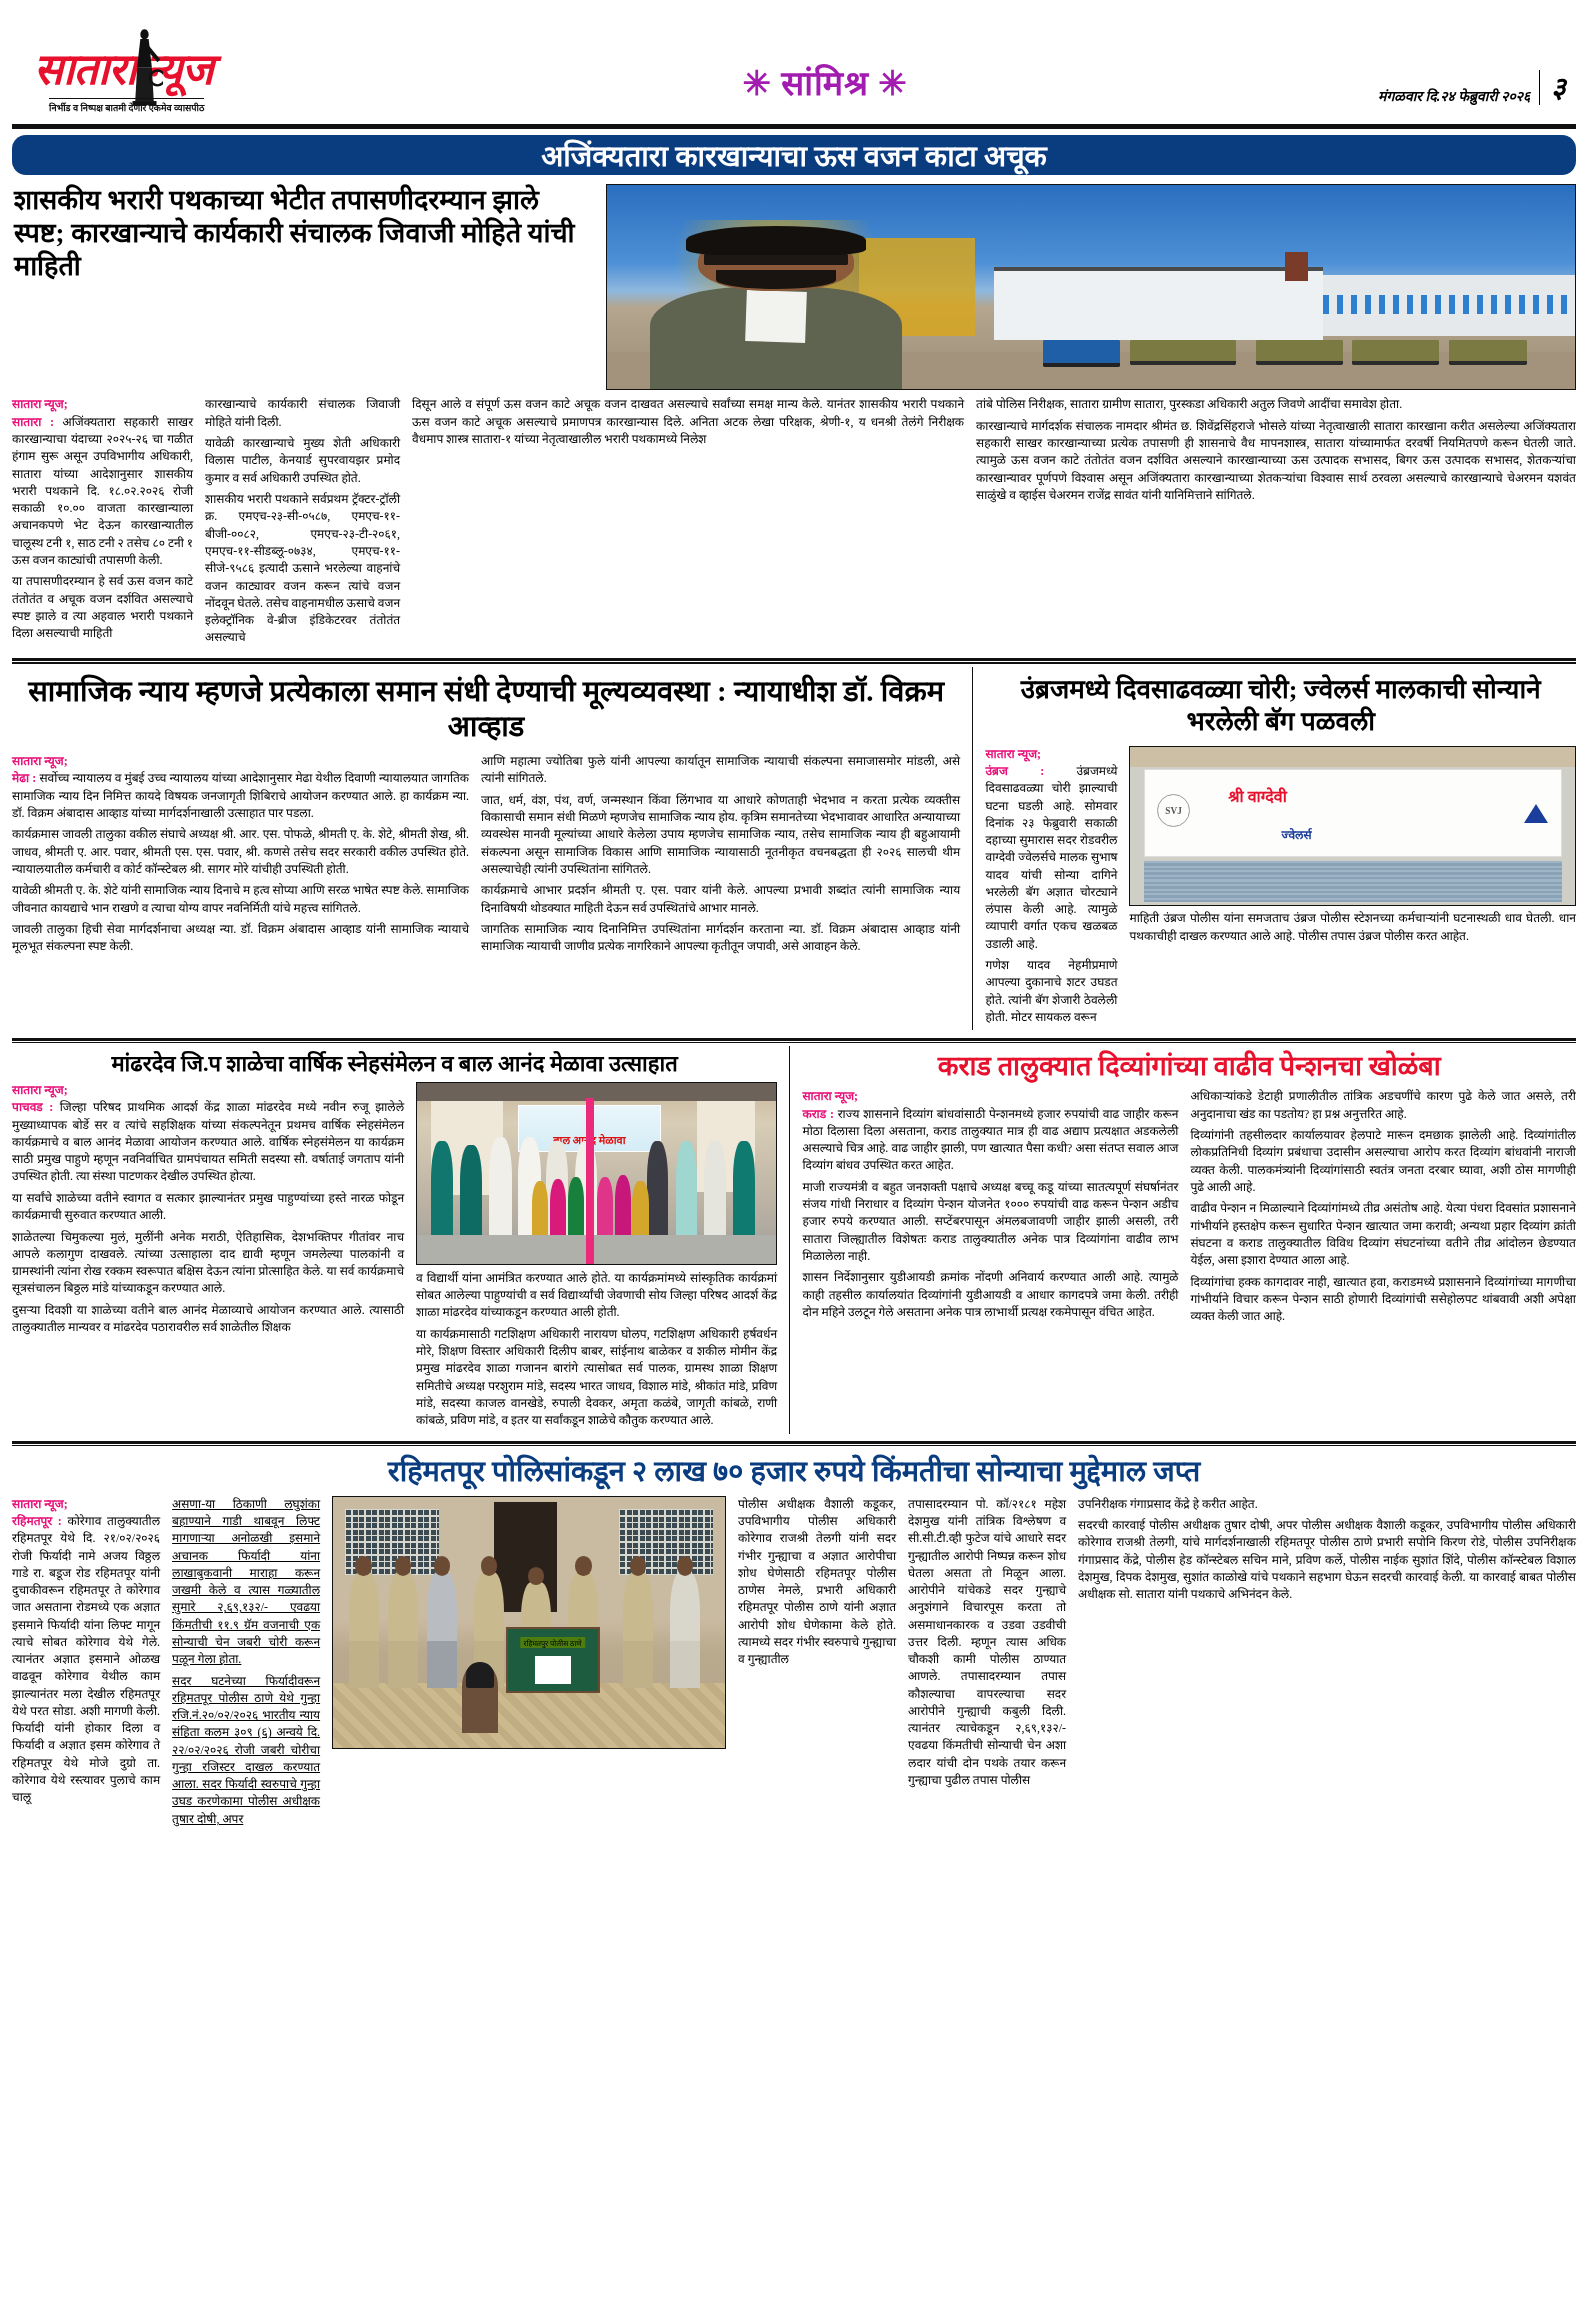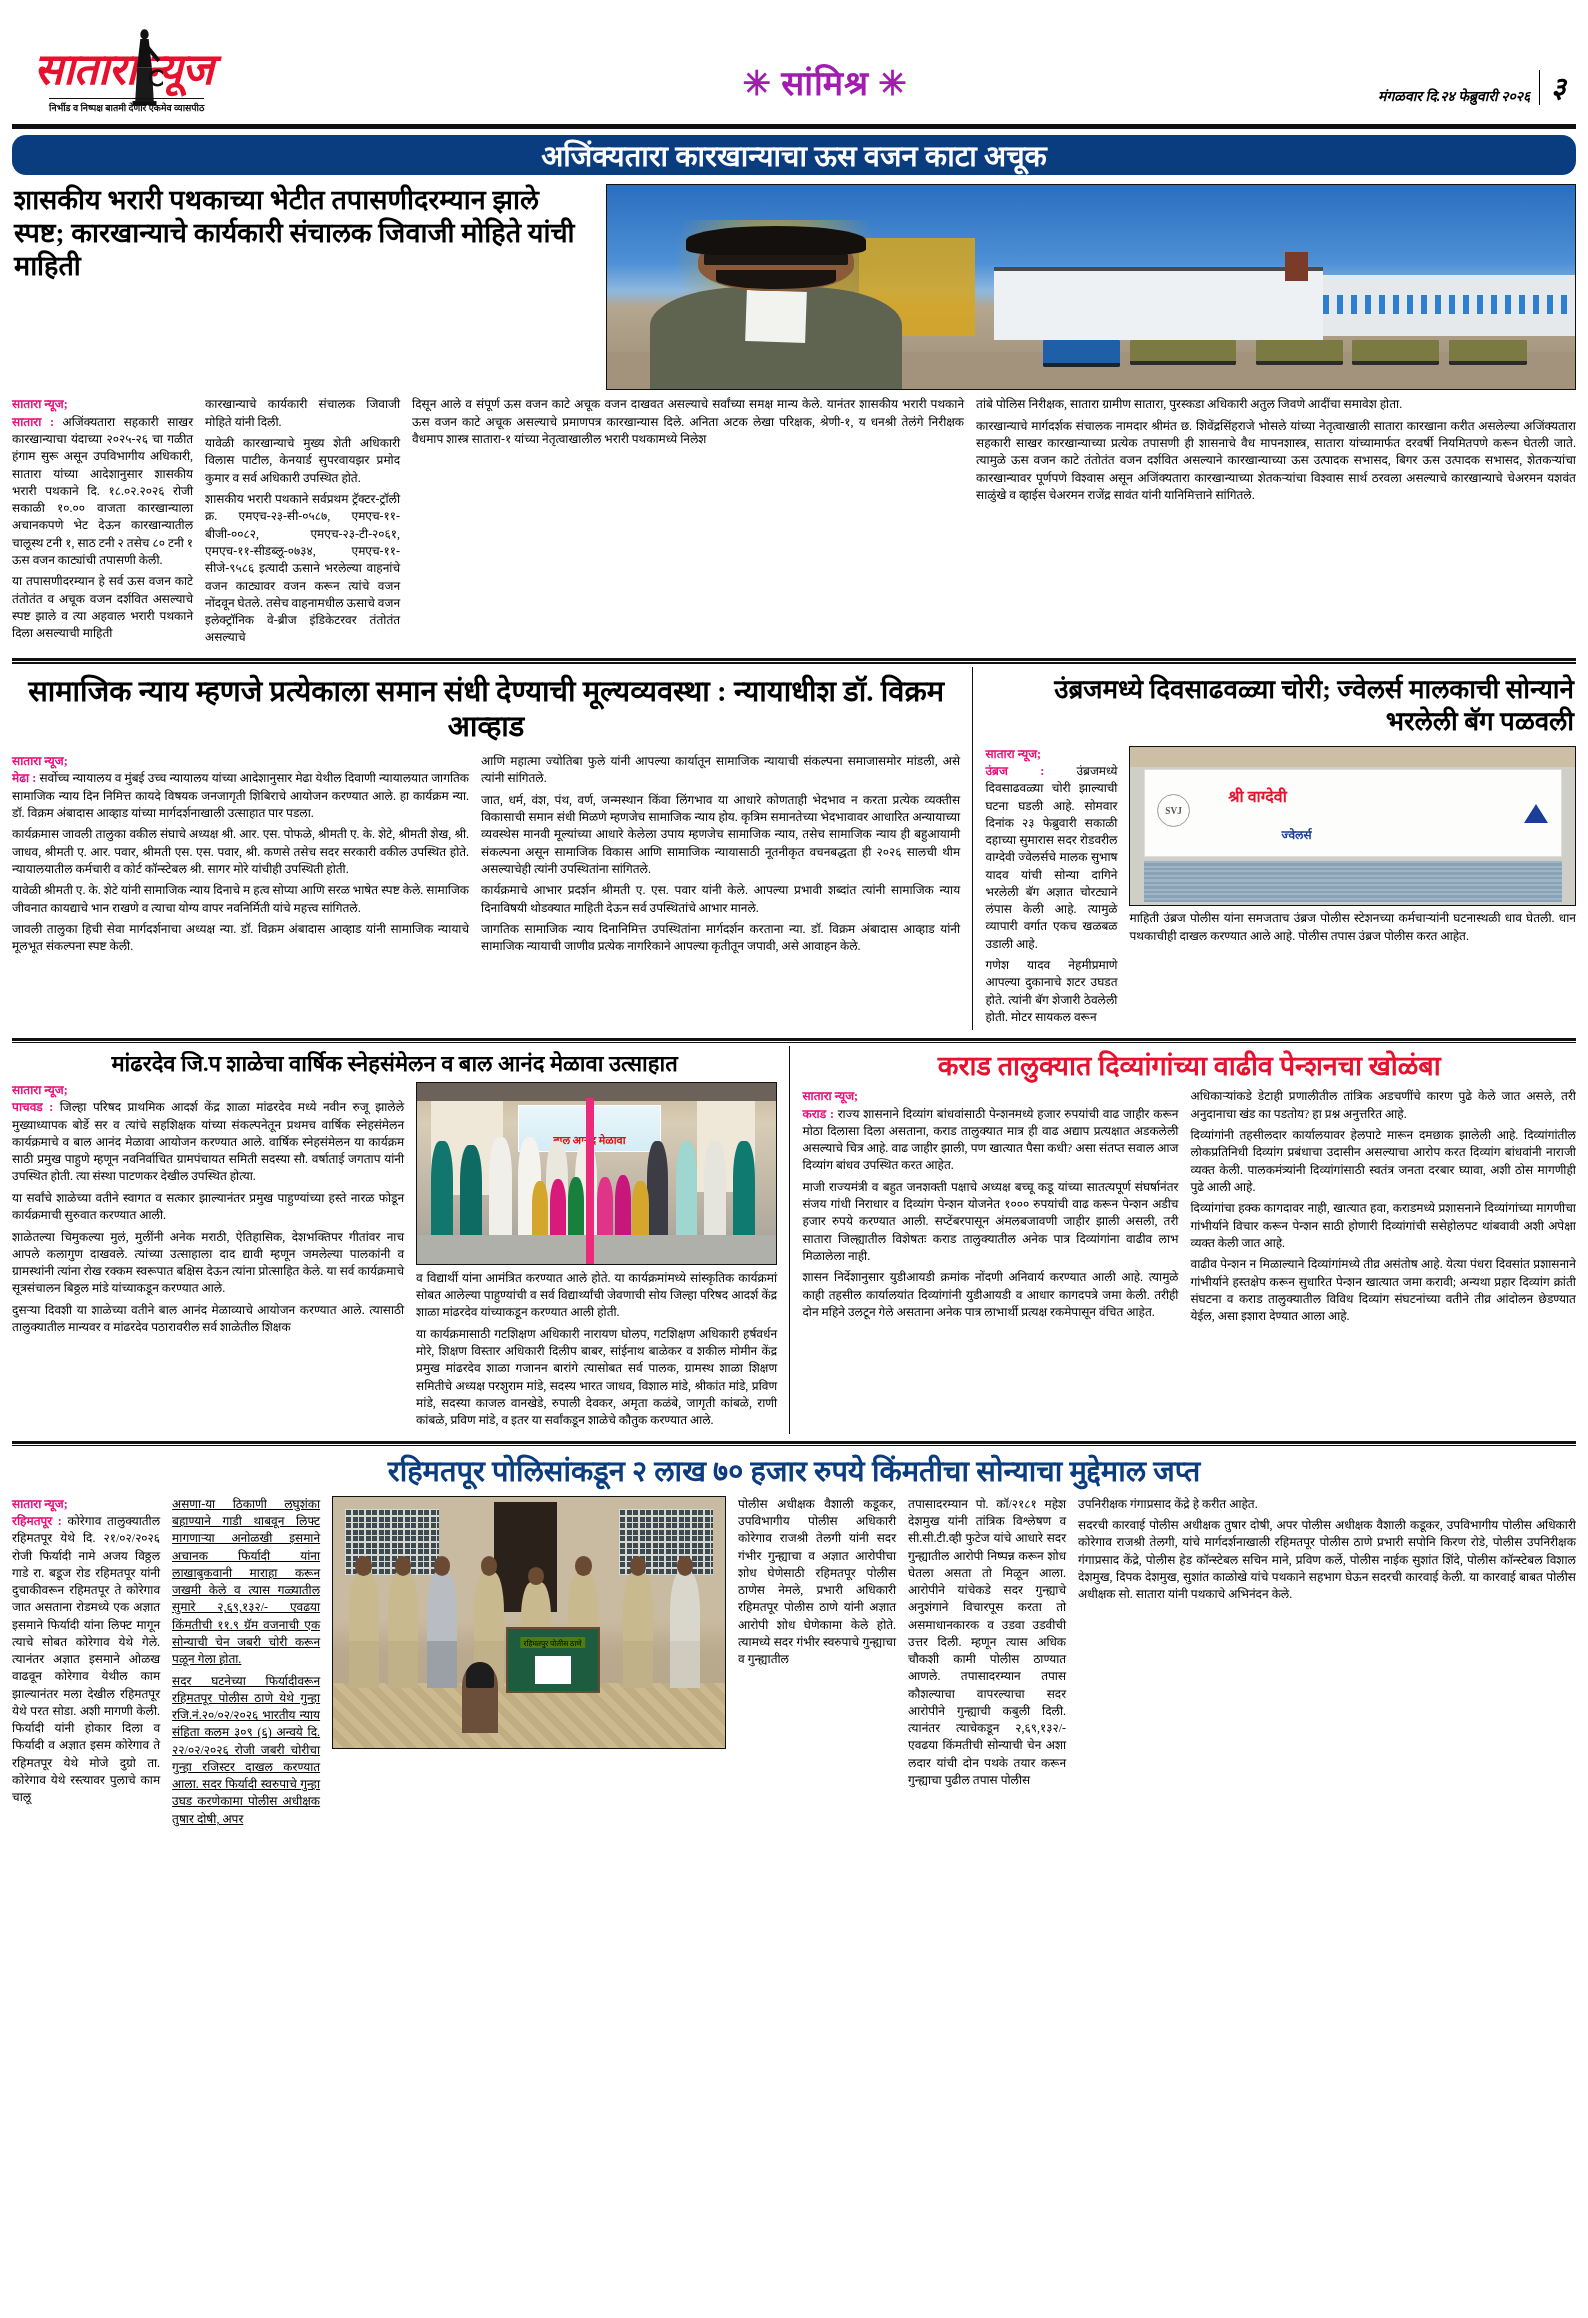--- a/index.html
+++ b/index.html
@@ -257,21 +257,21 @@
             <p>जात, धर्म, वंश, पंथ, वर्ण, जन्मस्थान किंवा लिंगभाव या आधारे कोणताही भेदभाव न करता प्रत्येक व्यक्तीस विकासाची समान संधी मिळणे म्हणजेच सामाजिक न्याय होय. कृत्रिम समानतेच्या भेदभावावर आधारित अन्यायाच्या व्यवस्थेस मानवी मूल्यांच्या आधारे केलेला उपाय म्हणजेच सामाजिक न्याय, तसेच सामाजिक न्याय ही बहुआयामी संकल्पना असून सामाजिक विकास आणि सामाजिक न्यायासाठी नूतनीकृत वचनबद्धता ही २०२६ सालची थीम असल्याचेही त्यांनी उपस्थितांना सांगितले.</p>
             <p>कार्यक्रमाचे आभार प्रदर्शन श्रीमती ए. एस. पवार यांनी केले. आपल्या प्रभावी शब्दांत त्यांनी सामाजिक न्याय दिनाविषयी थोडक्यात माहिती देऊन सर्व उपस्थितांचे आभार मानले.</p>
             <p>जागतिक सामाजिक न्याय दिनानिमित्त उपस्थितांना मार्गदर्शन करताना न्या. डॉ. विक्रम अंबादास आव्हाड यांनी सामाजिक न्यायाची जाणीव प्रत्येक नागरिकाने आपल्या कृतीतून जपावी, असे आवाहन केले.</p>
           </div>
         </div>
       </div>
 
       <div class="vrule"></div>
 
       <div style="flex:1;">
-        <div class="headline" style="font-size:26px;text-align:right;">उंब्रजमध्ये दिवसाढवळ्या चोरी; ज्वेलर्स मालकाची सोन्याने भरलेली बॅग पळवली</div>
+        <div class="headline" style="font-size:26px;">उंब्रजमध्ये दिवसाढवळ्या चोरी; ज्वेलर्स मालकाची सोन्याने भरलेली बॅग पळवली</div>
         <div class="cols" style="margin-top:2.8px;">
           <div class="col" style="width:132px;">
             <p><span class="byline">सातारा न्यूज;</span>
                <span class="dateline">उंब्रज :</span>
                <span>उंब्रजमध्ये दिवसाढवळ्या चोरी झाल्याची घटना घडली आहे. सोमवार दिनांक २३ फेब्रुवारी सकाळी दहाच्या सुमारास सदर रोडवरील वाग्देवी ज्वेलर्सचे मालक सुभाष यादव यांची सोन्या दागिने भरलेली बॅग अज्ञात चोरट्याने लंपास केली आहे. त्यामुळे व्यापारी वर्गात एकच खळबळ उडाली आहे.</span></p>
             <p>गणेश यादव नेहमीप्रमाणे आपल्या दुकानाचे शटर उघडत होते. त्यांनी बॅग शेजारी ठेवलेली होती. मोटर सायकल वरून</p>
           </div>
           <div style="flex:1;">
             <div class="photo ph-shop" style="width:100%; height:160px;">
               <div class="shop-top"></div>
@@ -350,22 +350,22 @@
           <div class="col" style="width:376px;">
             <p><span class="byline">सातारा न्यूज;</span>
                <span class="dateline">कराड :</span>
                <span>राज्य शासनाने दिव्यांग बांधवांसाठी पेन्शनमध्ये हजार रुपयांची वाढ जाहीर करून मोठा दिलासा दिला असताना, कराड तालुक्यात मात्र ही वाढ अद्याप प्रत्यक्षात अडकलेली असल्याचे चित्र आहे. वाढ जाहीर झाली, पण खात्यात पैसा कधी? असा संतप्त सवाल आज दिव्यांग बांधव उपस्थित करत आहेत.</span></p>
             <p>माजी राज्यमंत्री व बहुत जनशक्ती पक्षाचे अध्यक्ष बच्चू कडू यांच्या सातत्यपूर्ण संघर्षानंतर संजय गांधी निराधार व दिव्यांग पेन्शन योजनेत १००० रुपयांची वाढ करून पेन्शन अडीच हजार रुपये करण्यात आली. सप्टेंबरपासून अंमलबजावणी जाहीर झाली असली, तरी सातारा जिल्ह्यातील विशेषतः कराड तालुक्यातील अनेक पात्र दिव्यांगांना वाढीव लाभ मिळालेला नाही.</p>
             <p>शासन निर्देशानुसार युडीआयडी क्रमांक नोंदणी अनिवार्य करण्यात आली आहे. त्यामुळे काही तहसील कार्यालयांत दिव्यांगांनी युडीआयडी व आधार कागदपत्रे जमा केली. तरीही दोन महिने उलटून गेले असताना अनेक पात्र लाभार्थी प्रत्यक्ष रकमेपासून वंचित आहेत.</p>
           </div>
           <div class="col" style="flex:1;">
             <p>अधिकाऱ्यांकडे डेटाही प्रणालीतील तांत्रिक अडचणींचे कारण पुढे केले जात असले, तरी अनुदानाचा खंड का पडतोय? हा प्रश्न अनुत्तरित आहे.</p>
             <p>दिव्यांगांनी तहसीलदार कार्यालयावर हेलपाटे मारून दमछाक झालेली आहे. दिव्यांगांतील लोकप्रतिनिधी दिव्यांग प्रबंधाचा उदासीन असल्याचा आरोप करत दिव्यांग बांधवांनी नाराजी व्यक्त केली. पालकमंत्र्यांनी दिव्यांगांसाठी स्वतंत्र जनता दरबार घ्यावा, अशी ठोस मागणीही पुढे आली आहे.</p>
+            <p>वाढीव पेन्शन न मिळाल्याने दिव्यांगांमध्ये तीव्र असंतोष आहे. येत्या पंधरा दिवसांत प्रशासनाने गांभीर्याने हस्तक्षेप करून सुधारित पेन्शन खात्यात जमा करावी; अन्यथा प्रहार दिव्यांग क्रांती संघटना व कराड तालुक्यातील विविध दिव्यांग संघटनांच्या वतीने तीव्र आंदोलन छेडण्यात येईल, असा इशारा देण्यात आला आहे.</p>
             <p>दिव्यांगांचा हक्क कागदावर नाही, खात्यात हवा, कराडमध्ये प्रशासनाने दिव्यांगांच्या मागणीचा गांभीर्याने विचार करून पेन्शन साठी होणारी दिव्यांगांची ससेहोलपट थांबवावी अशी अपेक्षा व्यक्त केली जात आहे.</p>
-            <p>वाढीव पेन्शन न मिळाल्याने दिव्यांगांमध्ये तीव्र असंतोष आहे. येत्या पंधरा दिवसांत प्रशासनाने गांभीर्याने हस्तक्षेप करून सुधारित पेन्शन खात्यात जमा करावी; अन्यथा प्रहार दिव्यांग क्रांती संघटना व कराड तालुक्यातील विविध दिव्यांग संघटनांच्या वतीने तीव्र आंदोलन छेडण्यात येईल, असा इशारा देण्यात आला आहे.</p>
           </div>
         </div>
       </div>
     </div>
   </div>
 
   <div class="hr-black-double"></div>
 
   <div class="section">
     <div class="headline navy" style="font-size:29px; padding:4.6px 0 6.5px;">रहिमतपूर पोलिसांकडून २ लाख ७० हजार रुपये किंमतीचा सोन्याचा मुद्देमाल जप्त</div>

